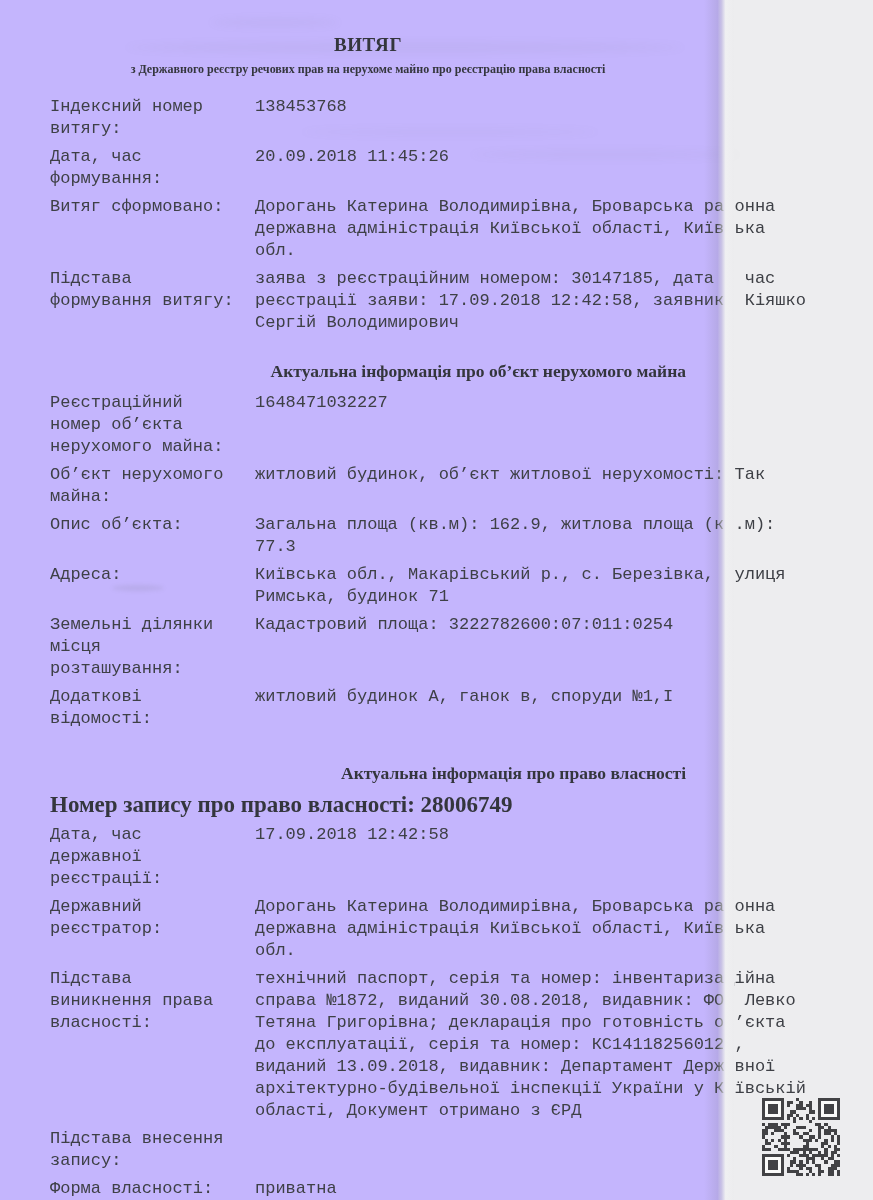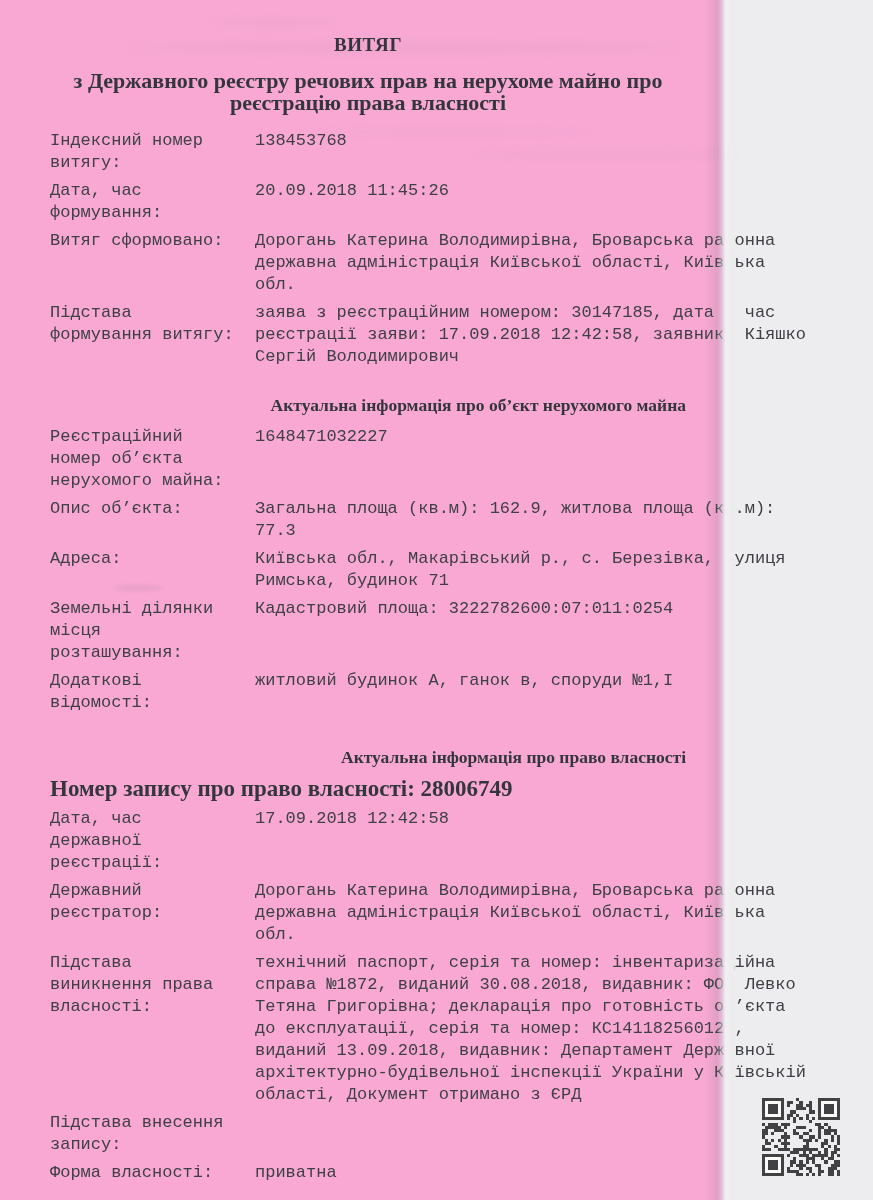--- a/index.html
+++ b/index.html
@@ -5,21 +5,21 @@
   * { margin: 0; padding: 0; box-sizing: border-box; }
   html, body {
     width: 873px; height: 1200px;
     font-family: "Liberation Serif", "DejaVu Serif", serif;
     background: #ededef;
     overflow: hidden;
   }
   .page {
     position: relative;
     width: 734px; height: 1200px;
-    background: #f9a8d4;
+    background: #c4b5fd;
     color: #3e4046;
     font-size: 17px;
     line-height: 22px;
   }
   
   .page-edge {
     position: absolute; top: 0; right: 0;
     width: 30px; height: 100%;
     background: linear-gradient(to right,
       rgba(110,110,118,0) 0%,
@@ -35,22 +35,22 @@
   .doc-title {
     text-align: center;
     font-weight: bold;
     font-size: 19px;
     letter-spacing: 0.6px;
     color: #34363d;
   }
   .doc-subtitle {
     text-align: center;
     font-weight: bold;
-    font-size: 22px;
-    margin-top: 14px;
+    font-size: 12px;
+    margin-top: 2px;
     color: #34363d;
   }
   .fields { margin-top: 16px; font-family: Liberation Mono, monospace; }
   .row { display: flex; align-items: flex-start; margin-bottom: 6px; }
   .label { width: 205px; flex: none; padding-right: 12px; }
   .value { width: 552px; flex: none; }
   .section-heading {
     text-align: right;
     font-weight: bold;
     font-size: 17.5px;
@@ -119,20 +119,24 @@
         <div class="value">заява з реєстраційним номером: 30147185, дата і час реєстрації заяви: 17.09.2018 12:42:58, заявник: Кіяшко Сергій Володимирович</div>
       </div>
     </div>
 
     <div class="section-heading" style="margin-top:26px">Актуальна інформація про об’єкт нерухомого майна</div>
 
     <div class="fields" style="margin-top:4px">
       <div class="row">
         <div class="label">Реєстраційний номер об’єкта нерухомого майна:</div>
         <div class="value">1648471032227</div>
+      </div>
+      <div class="row">
+        <div class="label">Об’єкт нерухомого майна:</div>
+        <div class="value">житловий будинок, об’єкт житлової нерухомості: Так</div>
       </div>
       <div class="row">
         <div class="label">Опис об’єкта:</div>
         <div class="value">Загальна площа (кв.м): 162.9, житлова площа (кв.м): 77.3</div>
       </div>
       <div class="row">
         <div class="label">Адреса:</div>
         <div class="value">Київська обл., Макарівський р., с. Березівка, вулиця Римська, будинок 71</div>
       </div>
       <div class="row">

